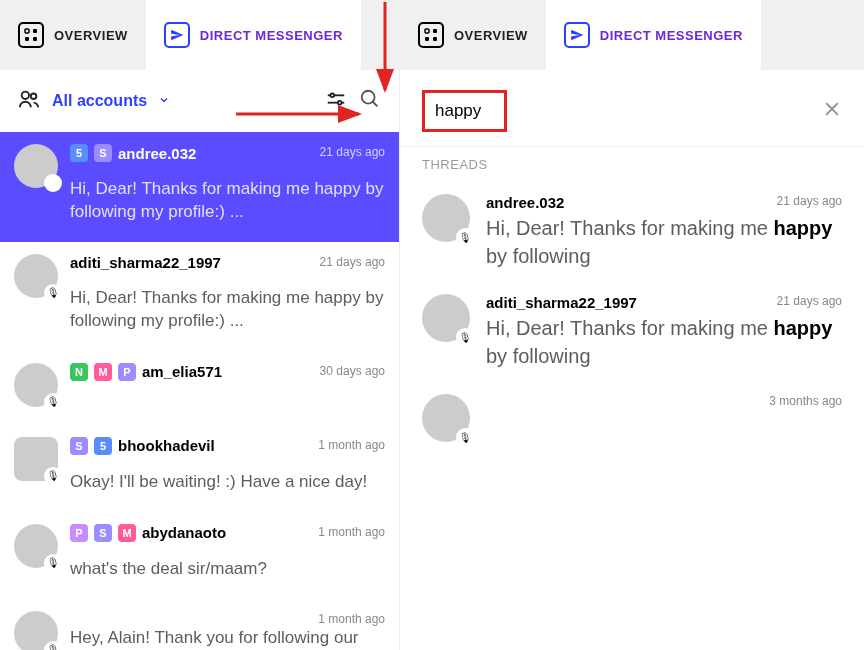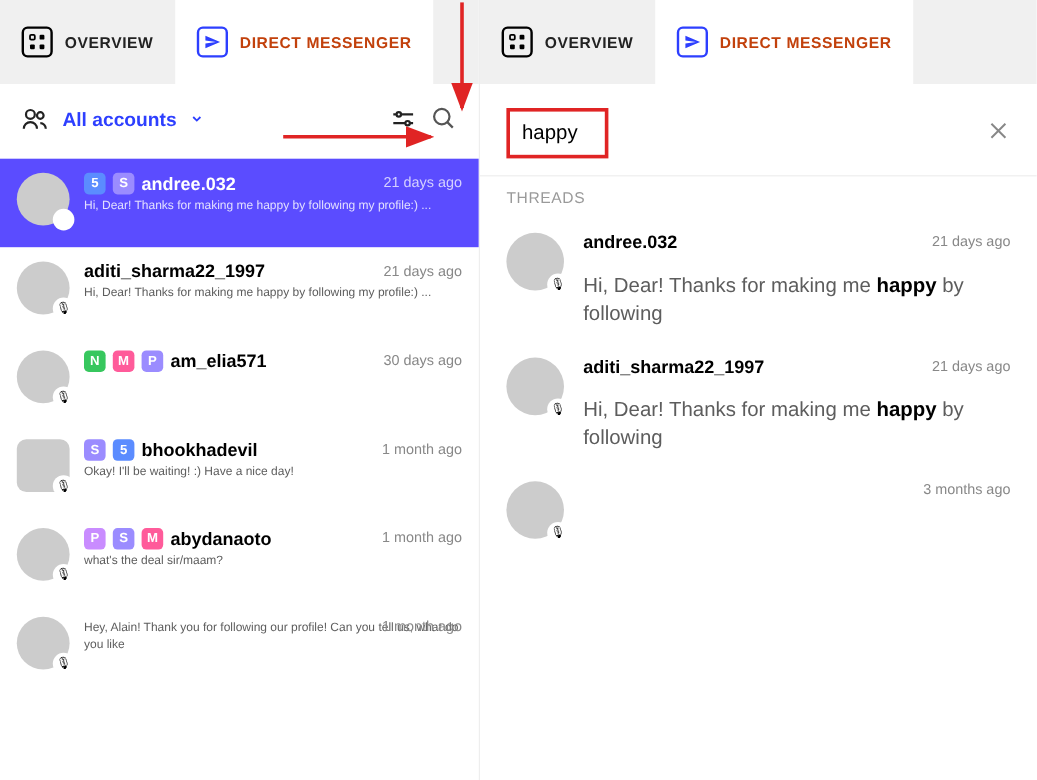--- a/index.html
+++ b/index.html
@@ -43,21 +43,21 @@
     .tab.active {
       background: #fff;
     }
     .tab-label {
       font-size: 13px;
       font-weight: 600;
       letter-spacing: 0.5px;
       color: #222;
     }
     .tab.direct .tab-label {
-      color: #c2410c;
+      color: #6d28d9;
     }
     .tab-icon-wrap {
       width: 26px;
       height: 26px;
       border: 2px solid #000;
       border-radius: 5px;
       display: flex;
       align-items: center;
       justify-content: center;
     }
@@ -150,22 +150,22 @@
     .tag-5 { background: #5b8cff; }
     .tag-n { background: #37c75e; }
     .tag-m { background: #ff5b9a; }
     .tag-p2 { background: #c98cff; }
     .tag-purple { background: #9b8cff; }
     .conv-user {
       font-weight: 700;
       font-size: 15px;
     }
     .conv-snippet {
-      font-size: 10px;
-      margin-top: 3px;
+      font-size: 17px;
+      margin-top: 16px;
       line-height: 1.35;
       color: #5d5d5d;
     }
     .conv.selected .conv-snippet {
       color: #e2dfff;
     }
     .conv-time {
       position: absolute;
       top: 13px;
       right: 14px;
@@ -224,22 +224,22 @@
       background: #ccc;
     }
     .thread-body {
       flex: 1;
     }
     .thread-user {
       font-weight: 700;
       font-size: 15px;
     }
     .thread-snippet {
-      font-size: 17px;
-      margin-top: 15px;
+      font-size: 20px;
+      margin-top: 3px;
       line-height: 1.4;
       color: #5d5d5d;
     }
     .thread-time {
       position: absolute;
       top: 12px;
       right: 22px;
       font-size: 12px;
       color: #888;
     }

